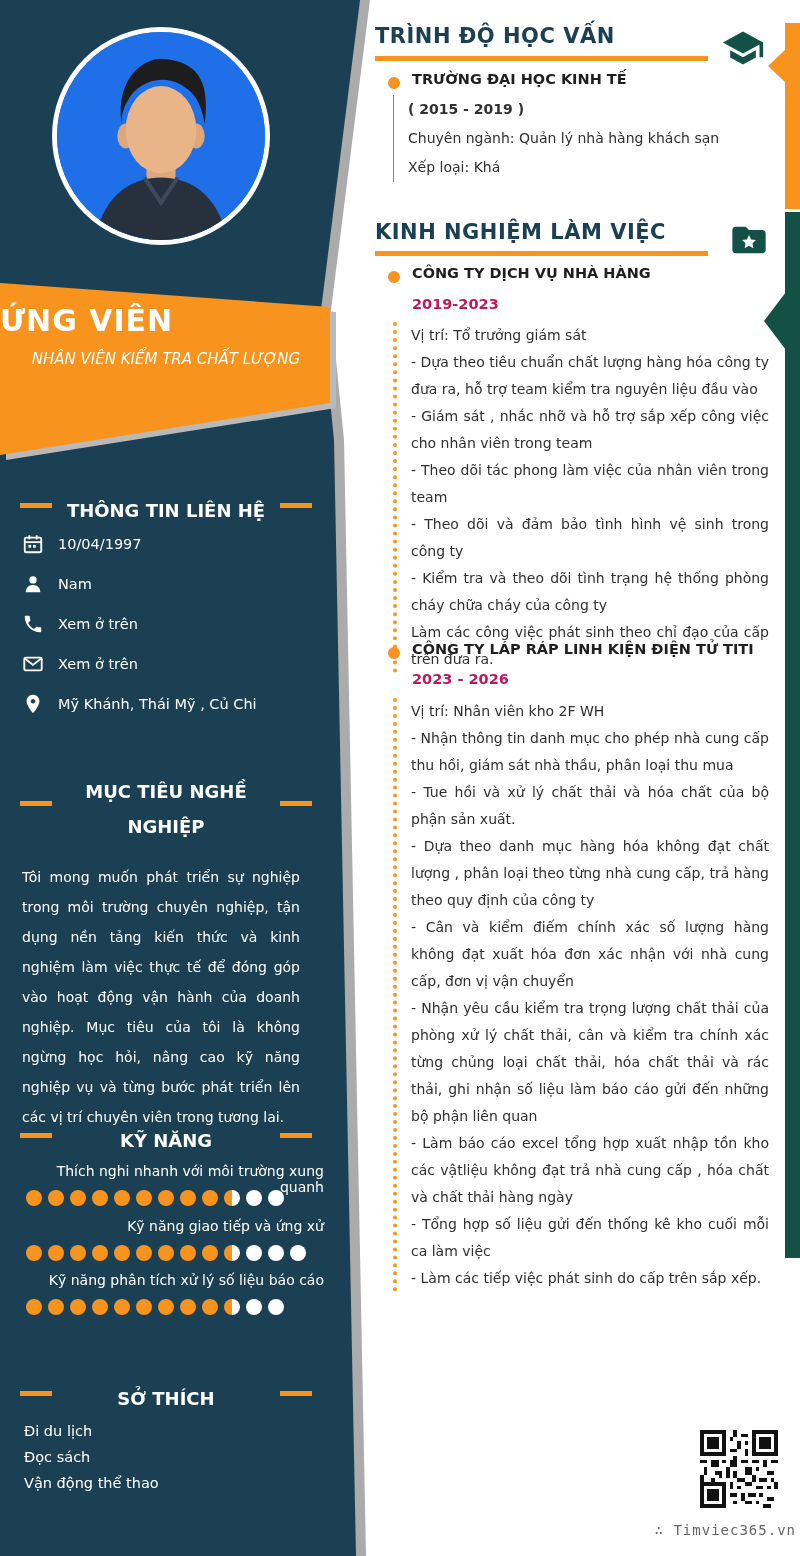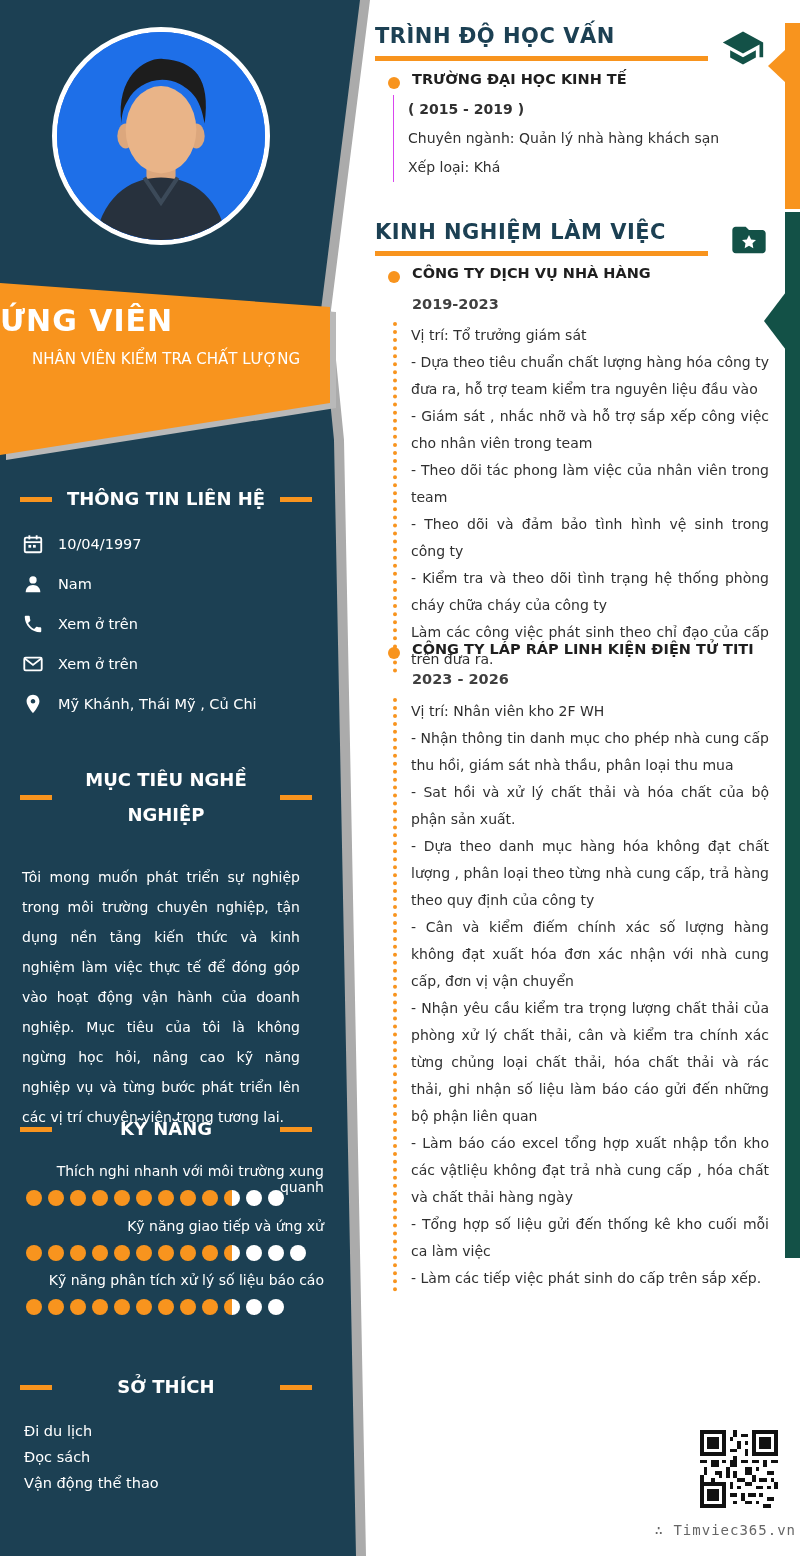--- a/index.html
+++ b/index.html
@@ -14,43 +14,43 @@
     clip-path:polygon(0 3px,330px 27px,330px 123px,0 175px);}
   .banner-shadow{left:6px;top:285px;background:#b9b9b9;}
   .banner{left:0;top:280px;background:#f8941e;}
   
   .photo-ring{position:absolute;left:52px;top:27px;width:218px;height:218px;border-radius:50%;
     border:5px solid #fff;overflow:hidden;background:#1e6fe8;box-sizing:border-box;}
   .photo-ring svg{display:block;width:100%;height:100%;}
   
   .name{position:absolute;left:0;top:303px;width:332px;text-align:left;color:#fff;
     font-size:30px;font-weight:bold;letter-spacing:1px;}
-  .subtitle{position:absolute;left:0;top:350px;width:332px;text-align:center;color:#fff;font-size:15px;}
+  .subtitle{position:absolute;left:0;top:350px;width:332px;text-align:center;color:#fff;font-size:15px;font-style:italic;}
   .side-heading{position:absolute;left:20px;width:292px;display:flex;align-items:center;
     justify-content:space-between;color:#fff;font-weight:bold;font-size:18px;text-align:center;}
-  .side-heading .txt{flex:1;padding:0 6px;line-height:34px;}
+  .side-heading .txt{flex:1;padding:0 6px;line-height:34px;margin-top:12px;}
   .dash{width:32px;height:5px;background:#f8941e;flex:0 0 auto;}
   .contact{position:absolute;left:22px;top:524px;width:300px;color:#fff;font-size:14.5px;}
   .contact .row{display:flex;align-items:center;height:40px;}
   .contact .ic{width:22px;height:22px;margin-right:14px;flex:0 0 auto;}
   .objective{position:absolute;left:22px;top:862px;width:278px;color:#fff;font-size:14px;
     line-height:30px;text-align:justify;}
   .skill-label{position:absolute;left:24px;width:300px;color:#fff;font-size:14px;text-align:right;}
   .dots-row{position:absolute;left:26px;height:18px;display:flex;gap:6px;}
   .dot{width:16px;height:16px;border-radius:50%;flex:0 0 auto;}
   .dot.full{background:#f8941e;}
   .dot.half{background:linear-gradient(90deg,#f8941e 50%,#ffffff 50%);}
   .dot.empty{background:#ffffff;}
   .hobbies{position:absolute;left:24px;top:1418px;width:300px;color:#fff;font-size:14.5px;line-height:26px;}
   
   .main-heading{position:absolute;left:375px;color:#1c4053;font-size:21px;font-weight:bold;letter-spacing:.5px;}
   .heading-bar{position:absolute;left:375px;width:333px;height:5px;background:#f8941e;}
   .bullet{position:absolute;width:12px;height:12px;border-radius:50%;background:#f8941e;}
   .entry-title{position:absolute;left:412px;width:370px;color:#1f1f1f;font-size:14.5px;font-weight:bold;}
-  .entry-years{position:absolute;left:412px;color:#404040;font-size:14.5px;font-weight:bold;}
+  .entry-years{position:absolute;left:412px;color:#be185d;font-size:14.5px;font-weight:bold;}
   .detail-block{position:absolute;left:393px;width:358px;padding-left:14px;color:#303030;
     font-size:14px;text-align:justify;}
   .detail-block.solid{border-left:1px solid #d946ef;line-height:29px;}
   .detail-block.dotty{border-left:4px dotted #f8941e;line-height:27px;}
   .detail-block .yrs{font-weight:bold;}
   
   .vbar{position:absolute;}
   .arrow-left{position:absolute;clip-path:polygon(100% 0,0 50%,100% 100%);}
   .edge-icon{position:absolute;}
   
@@ -225,21 +225,21 @@
     <div>- Kiểm tra và theo dõi tình trạng hệ thống phòng cháy chữa cháy của công ty</div>
     <div>Làm các công việc phát sinh theo chỉ đạo của cấp trên đưa ra.</div>
   </div>
 
   <div class="bullet" style="left:388px;top:647px"></div>
   <div class="entry-title" style="top:641px">CÔNG TY LÁP RÁP LINH KIỆN ĐIỆN TỬ TITI</div>
   <div class="entry-years" style="top:671px">2023 - 2026</div>
   <div class="detail-block dotty" style="top:698px">
     <div>Vị trí: Nhân viên kho 2F WH</div>
     <div>- Nhận thông tin danh mục cho phép nhà cung cấp thu hồi, giám sát nhà thầu, phân loại thu mua</div>
-    <div>- Sat hồi và xử lý chất thải và hóa chất của bộ phận sản xuất.</div>
+    <div>- Tue hồi và xử lý chất thải và hóa chất của bộ phận sản xuất.</div>
     <div>- Dựa theo danh mục hàng hóa không đạt chất lượng , phân loại theo từng nhà cung cấp, trả hàng theo quy định của công ty</div>
     <div>- Cân và kiểm điếm chính xác số lượng hàng không đạt xuất hóa đơn xác nhận với nhà cung cấp, đơn vị vận chuyển</div>
     <div>- Nhận yêu cầu kiểm tra trọng lượng chất thải của phòng xử lý chất thải, cân và kiểm tra chính xác từng chủng loại chất thải, hóa chất thải và rác thải, ghi nhận số liệu làm báo cáo gửi đến những bộ phận liên quan</div>
     <div>- Làm báo cáo excel tổng hợp xuất nhập tồn kho các vậtliệu không đạt trả nhà cung cấp , hóa chất và chất thải hàng ngày</div>
     <div>- Tổng hợp số liệu gửi đến thống kê kho cuối mỗi ca làm việc</div>
     <div>- Làm các tiếp việc phát sinh do cấp trên sắp xếp.</div>
   </div>
 
   <div class="vbar" style="left:785px;top:23px;width:15px;height:186px;background:#f8941e"></div>
   <div class="arrow-left" style="left:768px;top:49px;width:18px;height:34px;background:#f8941e"></div>

